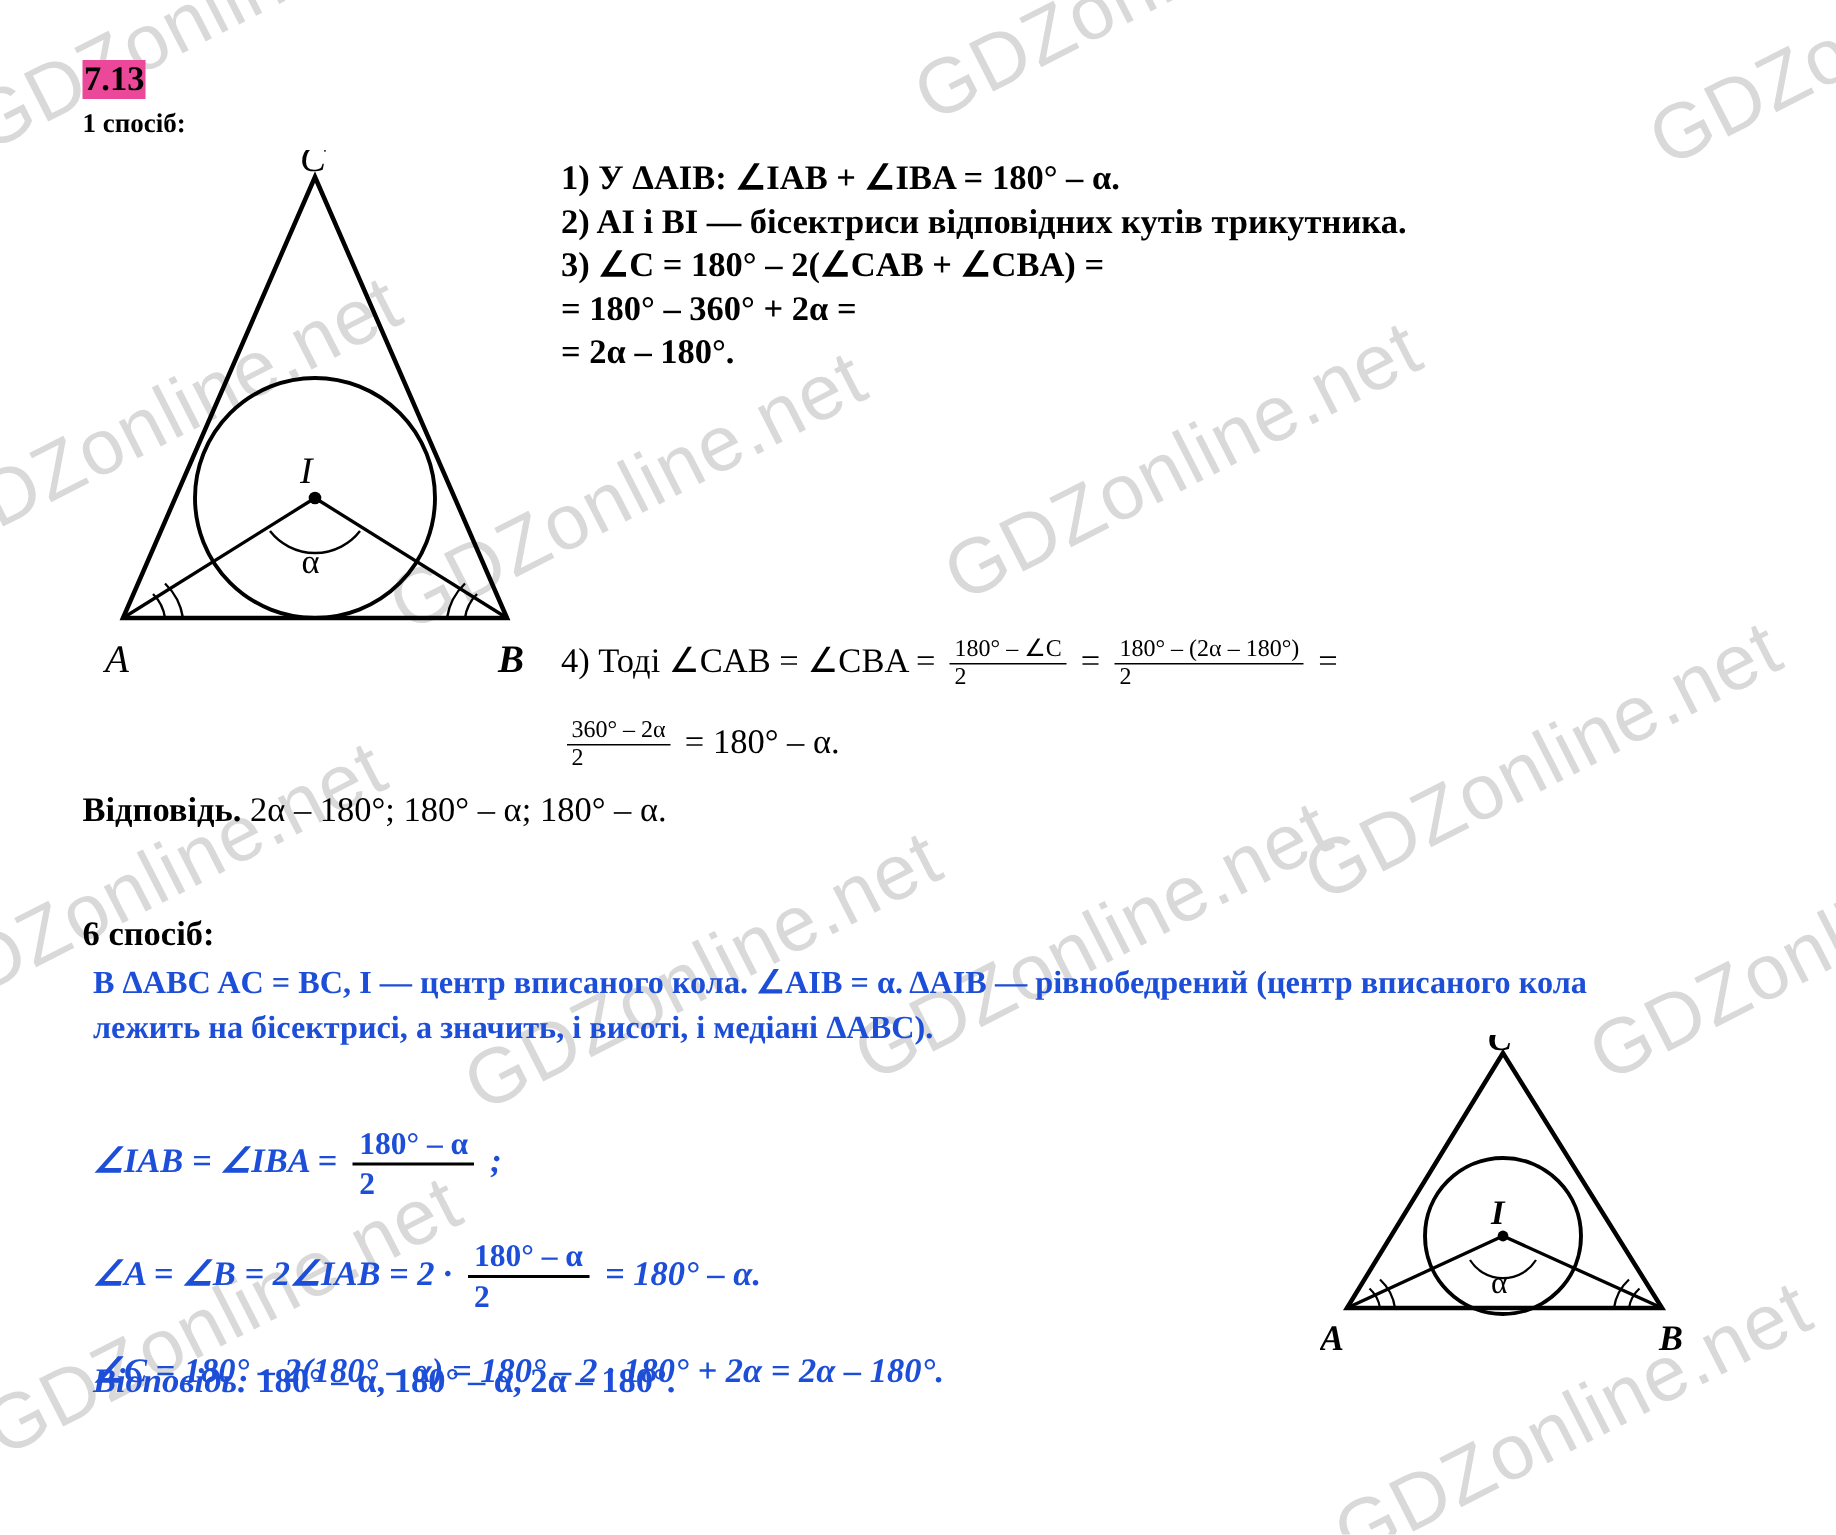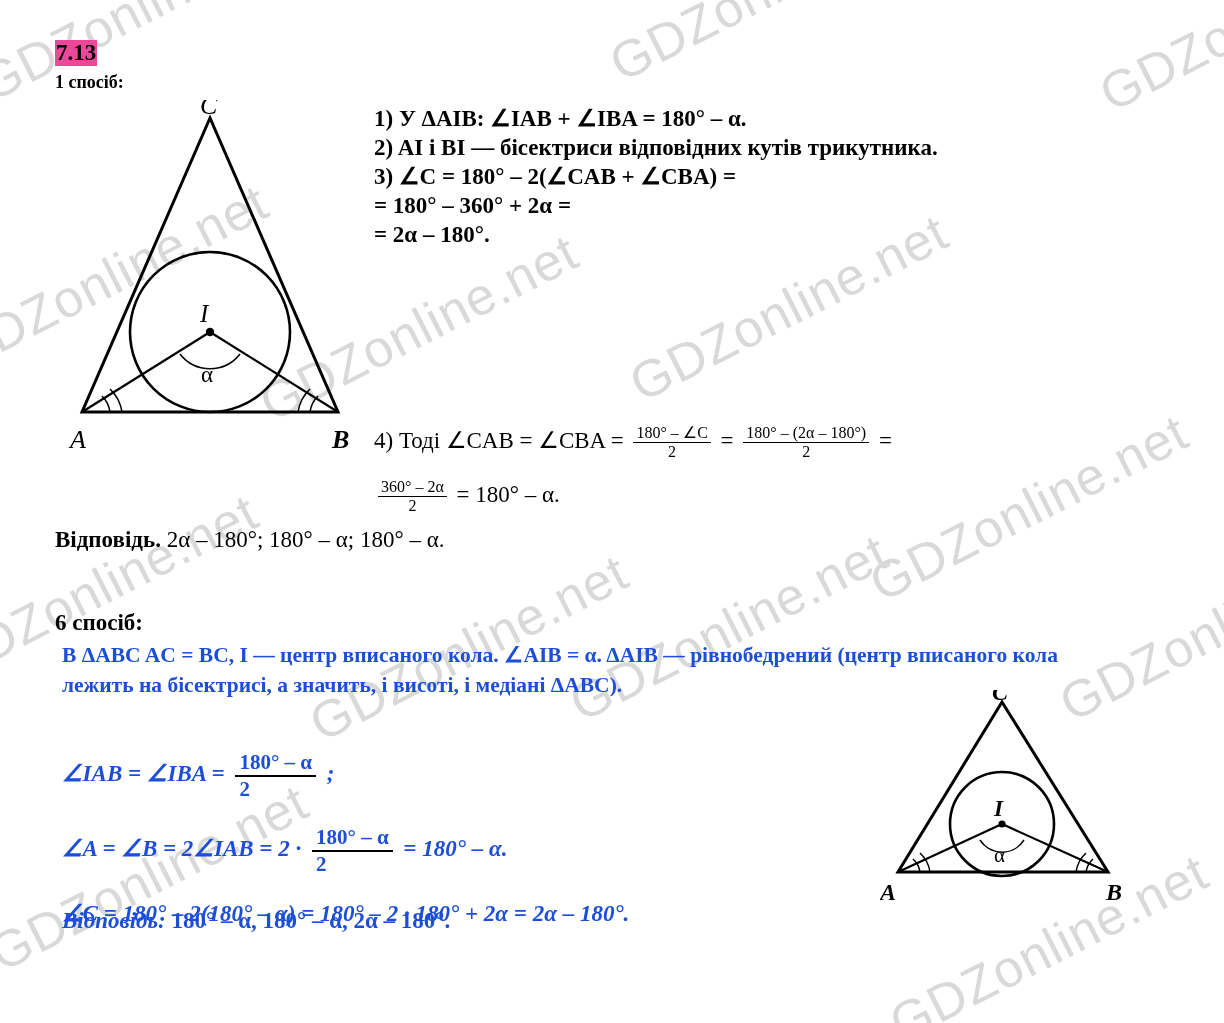--- a/index.html
+++ b/index.html
@@ -63,21 +63,21 @@
     width: 800px;
     font-size: 23px;
     line-height: 29px;
   }
   .sol1 .ln { white-space: nowrap; font-weight: bold; }
 
   
   .frac {
     display: inline-block;
     vertical-align: middle;
-    text-align: center;
+    text-align: left;
     font-size: 16px;
     line-height: 1.15;
     margin: 0 4px;
   }
   .frac .num { display: block; padding: 0 3px; border-bottom: 1.3px solid #000; }
   .frac .den { display: block; padding: 0 3px; }
 
   .step4 {
     position: absolute;
     left: 374px; top: 424px;

